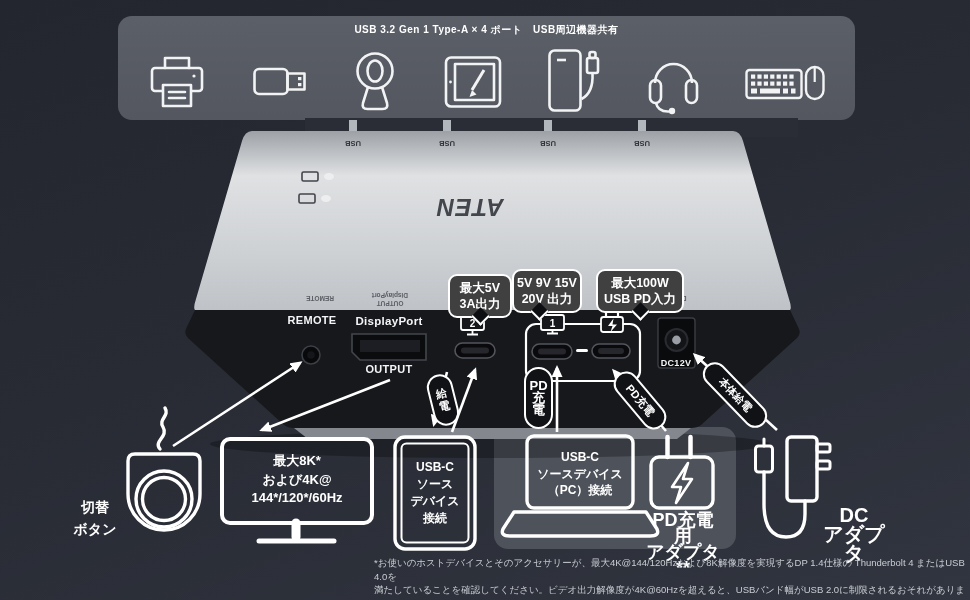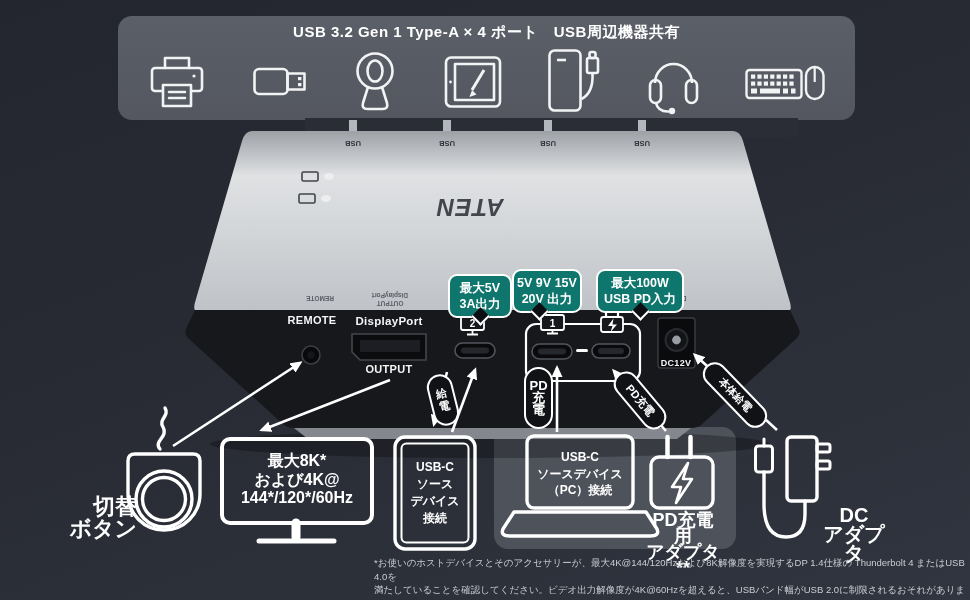--- a/index.html
+++ b/index.html
@@ -11,39 +11,39 @@
   }
   .abs{position:absolute;}
   .pre{white-space:pre-line;}
   
   .top-panel{
     left:118px;top:16px;width:737px;height:104px;border-radius:14px;
     background:linear-gradient(180deg,#5b5f68,#54575f);z-index:1;
   }
   .top-title{
     left:0;top:7px;width:737px;text-align:center;
-    font-size:15px;font-weight:bold;letter-spacing:.5px;color:#fff;
+    font-size:10px;font-weight:bold;letter-spacing:.5px;color:#fff;
   }
   .icon-row{
     left:30px;top:30px;width:677px;height:72px;display:flex;
     justify-content:space-between;align-items:center;
   }
   .icon-row svg{display:block;}
   
   .strip{left:305px;top:118px;width:493px;height:19px;background:#2a2d36;z-index:1;}
   .notch{position:absolute;top:120px;width:8px;height:17px;background:#b2b7be;z-index:1;}
   
   .laptop-panel{left:494px;top:427px;width:242px;height:122px;border-radius:14px;background:#4e525b;z-index:1;}
   
   #scene{left:0;top:0;z-index:2;pointer-events:none;}
   
   .lbl{z-index:3;font-weight:bold;}
   .rear-lbl{z-index:3;font-weight:bold;text-align:center;color:#f4f5f6;letter-spacing:.3px;}
   .bubble{
-    z-index:3;background:#0f766e;border:2.5px solid #fff;border-radius:9px;
+    z-index:3;background:#404040;border:2.5px solid #fff;border-radius:9px;
     color:#fff;font-weight:bold;font-size:12.5px;line-height:16px;text-align:center;
     display:flex;align-items:center;justify-content:center;
   }
   .bubble::after{
     content:"";position:absolute;bottom:-7px;left:50%;margin-left:-6px;
     width:11px;height:11px;background:#0d0e11;
     border-right:2.5px solid #fff;border-bottom:2.5px solid #fff;
     transform:rotate(45deg);
   }
   .bubble.tail-left::after{left:38%;}
@@ -289,23 +289,23 @@
 USB PD入力</div>
 
 <div class="abs pill pre" style="left:430px;top:374px;width:22px;height:48px;font-size:11px;line-height:13px;transform:rotate(-14deg)">給
 電</div>
 <div class="abs pill pre" style="left:524px;top:367px;width:25px;height:58px;font-size:13px;line-height:12px">PD
 充
 電</div>
 <div class="abs pill" style="left:606px;top:388px;width:64px;height:21px;font-size:11px;transform:rotate(50deg)">PD充電</div>
 <div class="abs pill" style="left:694px;top:383px;width:78px;height:20px;font-size:10.5px;transform:rotate(46deg)">本体給電</div>
 
-<div class="abs lbl pre" style="left:53px;top:496px;width:84px;text-align:right;font-size:22px;line-height:22px">切替
+<div class="abs lbl pre" style="left:53px;top:496px;width:84px;text-align:center;font-size:14px;line-height:22px">切替
 ボタン</div>
-<div class="abs lbl pre" style="left:227px;top:452px;width:140px;text-align:center;font-size:16px;line-height:18.5px">最大8K*
+<div class="abs lbl pre" style="left:227px;top:452px;width:140px;text-align:center;font-size:13px;line-height:18.5px">最大8K*
 および4K@
 144*/120*/60Hz</div>
 <div class="abs lbl pre" style="left:399px;top:459px;width:72px;text-align:center;font-size:12px;line-height:17px">USB-C
 ソース
 デバイス
 接続</div>
 <div class="abs lbl pre" style="left:531px;top:449px;width:98px;text-align:center;font-size:12px;line-height:16.5px">USB-C
 ソースデバイス
 （PC）接続</div>
 <div class="abs lbl pre" style="left:644px;top:512px;width:78px;text-align:center;font-size:18px;line-height:16px">PD充電用

